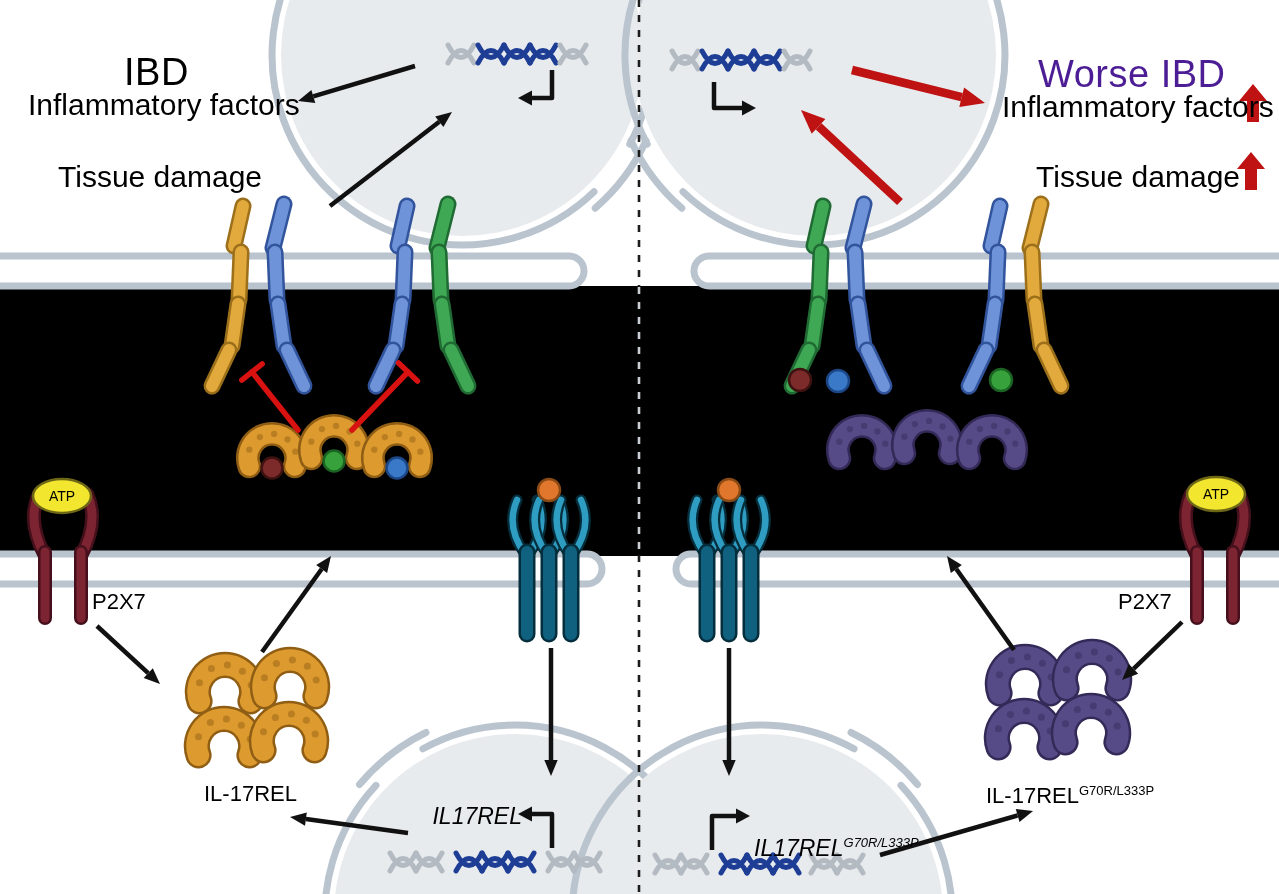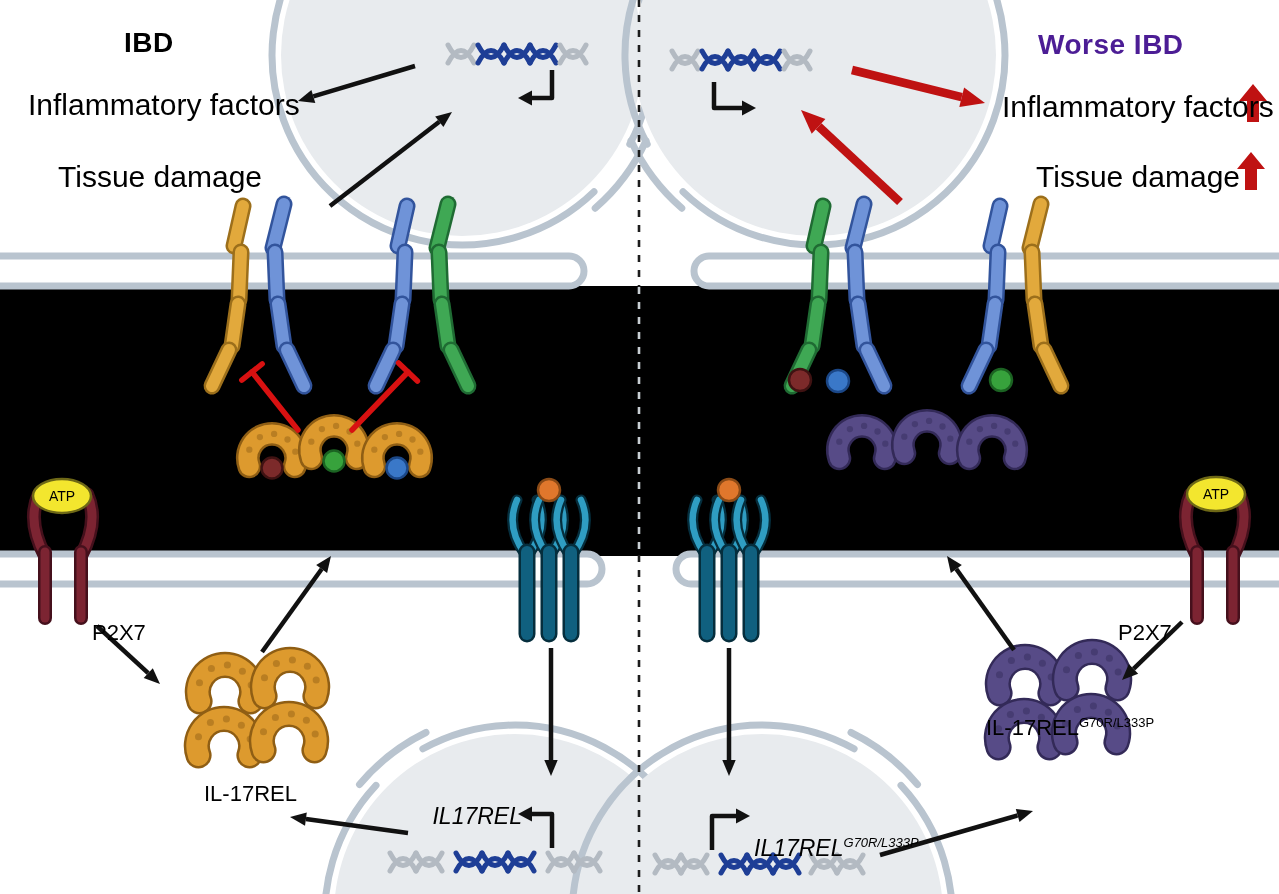--- a/index.html
+++ b/index.html
@@ -1,22 +1,22 @@
 <!DOCTYPE html>
 <html><head>
 <meta charset="utf-8">
 <style>
   html,body{margin:0;padding:0;background:#ffffff;}
   .stage{position:relative;width:1279px;height:894px;background:#fff;overflow:hidden;
          font-family:"Liberation Sans",sans-serif;}
   .stage svg{position:absolute;left:0;top:0;}
   .lbl{position:absolute;white-space:nowrap;color:#000;line-height:1.1;}
-  .title{font-weight:bold;font-size:28px;letter-spacing:.5px;}
+  .title{font-weight:normal;font-size:38px;letter-spacing:.5px;margin-top:24px;}
   .body-text{font-size:30px;}
-  .small-text{font-size:22px;margin-top:31px;}
+  .small-text{font-size:22px;}
   .protein{font-size:22px;}
   .gene{font-size:23px;font-style:italic;}
   sup{vertical-align:super;line-height:0;font-size:13px;font-style:inherit;}
   .atp{font-size:14px;font-weight:normal;transform:translate(-50%,-52%);}
 </style>
 </head>
 <body>
 
 <div class="stage">
   <svg id="art" width="1279" height="894" viewBox="0 0 1279 894">
@@ -474,17 +474,17 @@
   <div class="lbl body-text" style="left:1002px;top:90px">Inflammatory factors</div>
   <div class="lbl body-text" style="left:1036px;top:160px">Tissue damage</div>
 
   <div class="lbl atp" style="left:62px;top:497px">ATP</div>
   <div class="lbl atp" style="left:1216px;top:495px">ATP</div>
 
   <div class="lbl small-text" style="left:92px;top:590px">P2X7</div>
   <div class="lbl small-text" style="left:1118px;top:590px">P2X7</div>
 
   <div class="lbl protein" style="left:204px;top:782px">IL-17REL</div>
-  <div class="lbl protein" style="left:986px;top:716px"><span>IL-17REL</span><sup>G70R/L333P</sup></div>
+  <div class="lbl protein" style="left:986px;top:784px"><span>IL-17REL</span><sup>G70R/L333P</sup></div>
 
   <div class="lbl gene" style="left:402px;top:804px;width:120px;text-align:right"><span>IL17REL</span></div>
   <div class="lbl gene" style="left:754px;top:836px"><span>IL17REL</span><sup>G70R/L333P</sup></div>
 </div>
 
 </body></html>

